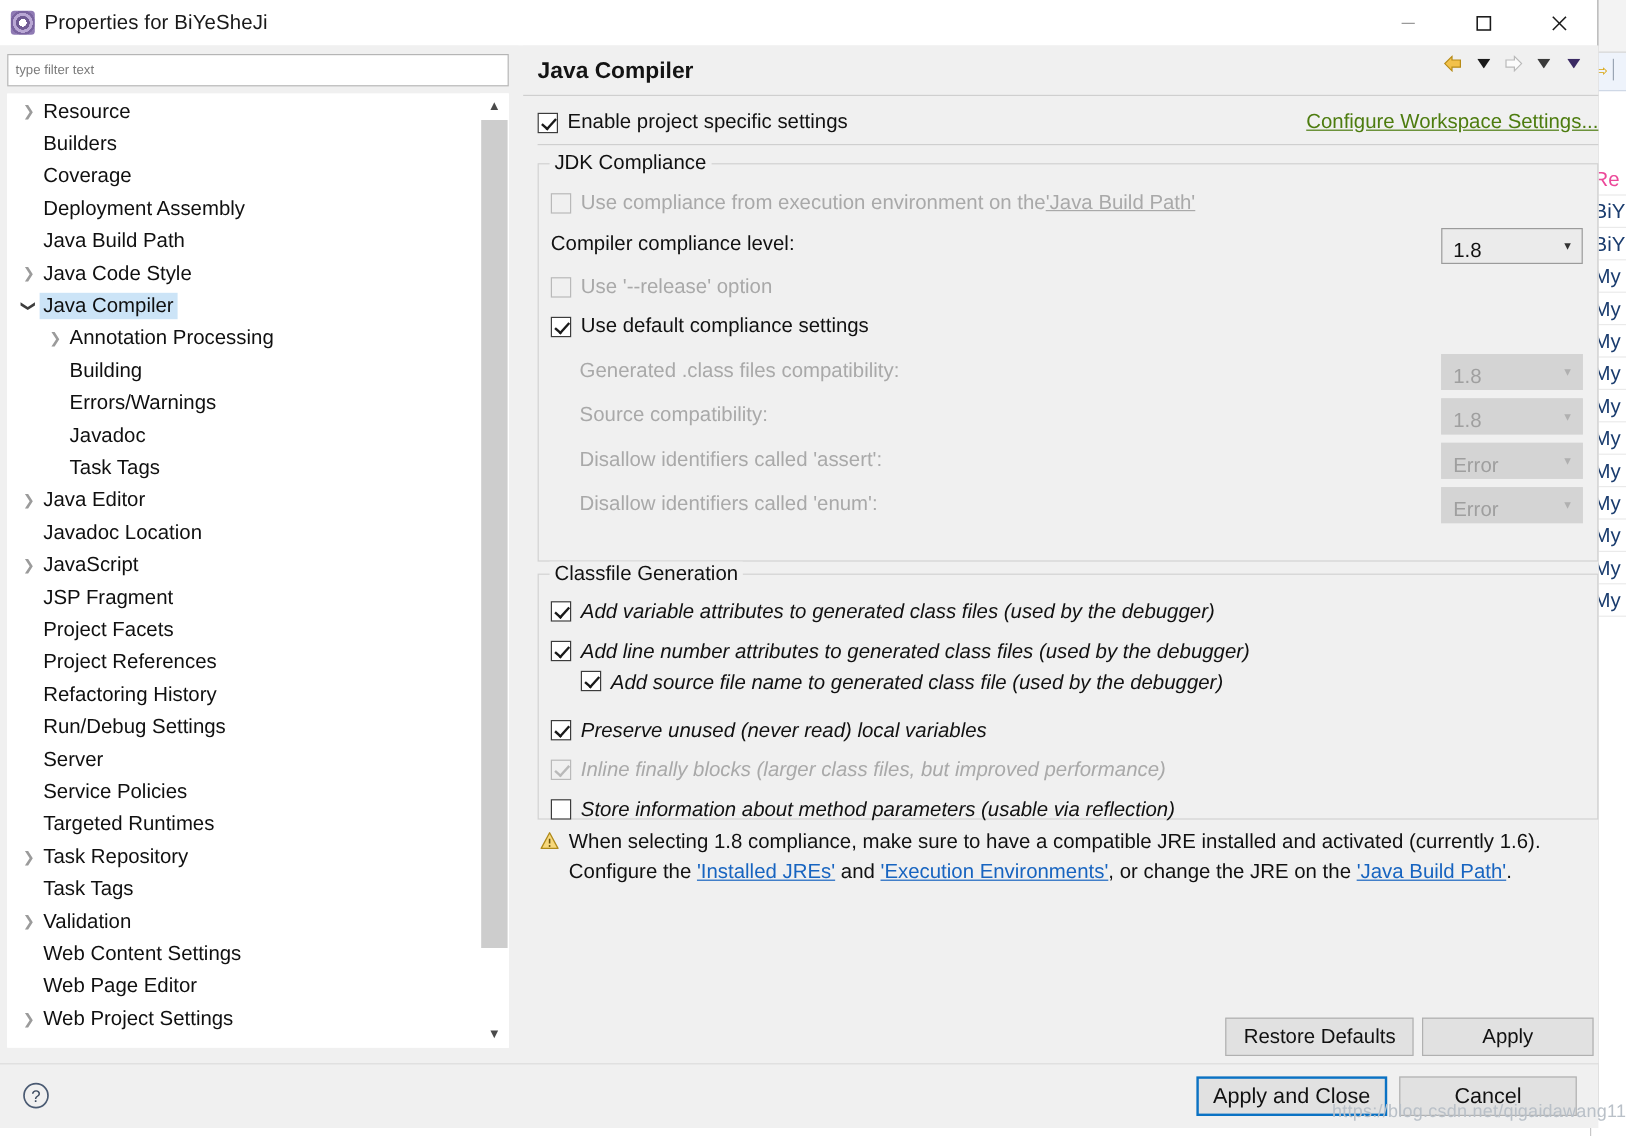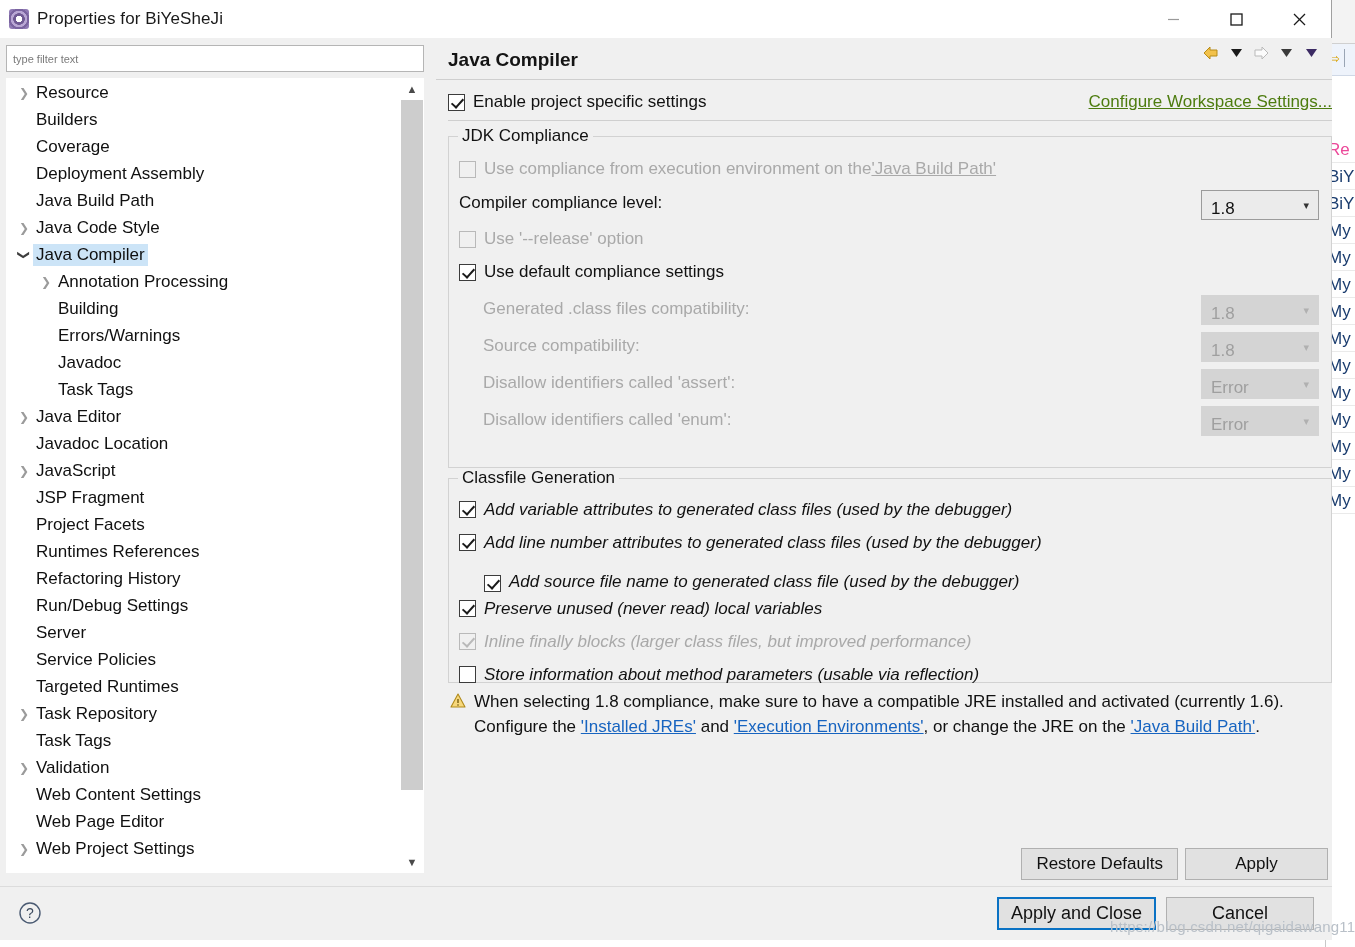--- a/index.html
+++ b/index.html
@@ -474,21 +474,21 @@
             <div class="tree-row">
               <span class="tree-arrow empty">❯</span>
               <span class="tree-label">JSP Fragment</span>
             </div>
             <div class="tree-row">
               <span class="tree-arrow empty">❯</span>
               <span class="tree-label">Project Facets</span>
             </div>
             <div class="tree-row">
               <span class="tree-arrow empty">❯</span>
-              <span class="tree-label">Runtimes References</span>
+              <span class="tree-label">Project References</span>
             </div>
             <div class="tree-row">
               <span class="tree-arrow empty">❯</span>
               <span class="tree-label">Refactoring History</span>
             </div>
             <div class="tree-row">
               <span class="tree-arrow empty">❯</span>
               <span class="tree-label">Run/Debug Settings</span>
             </div>
             <div class="tree-row">
@@ -641,21 +641,21 @@
         <span class="group-title">Classfile Generation</span>
         <div id="cls-options" style="position:absolute; left:10px; top:14px; right:10px;font-style:italic;">
             <div style="display: flex; align-items: center; height: 33px;">
               <span class="cbx checked"></span>
               <span class="cbx-label">Add variable attributes to generated class files (used by the debugger)</span>
             </div>
             <div style="display: flex; align-items: center; height: 33px;">
               <span class="cbx checked"></span>
               <span class="cbx-label">Add line number attributes to generated class files (used by the debugger)</span>
             </div>
-            <div style="display: flex; align-items: flex-end; height: 33px; padding-left: 25px;">
+            <div style="display: flex; align-items: flex-start; height: 33px; padding-left: 25px;">
               <span class="cbx checked"></span>
               <span class="cbx-label">Add source file name to generated class file (used by the debugger)</span>
             </div>
             <div style="display: flex; align-items: center; height: 33px;">
               <span class="cbx checked"></span>
               <span class="cbx-label">Preserve unused (never read) local variables</span>
             </div>
             <div style="display: flex; align-items: center; height: 33px;">
               <span class="cbx checked disabled"></span>
               <span class="cbx-label dim">Inline finally blocks (larger class files, but improved performance)</span>

